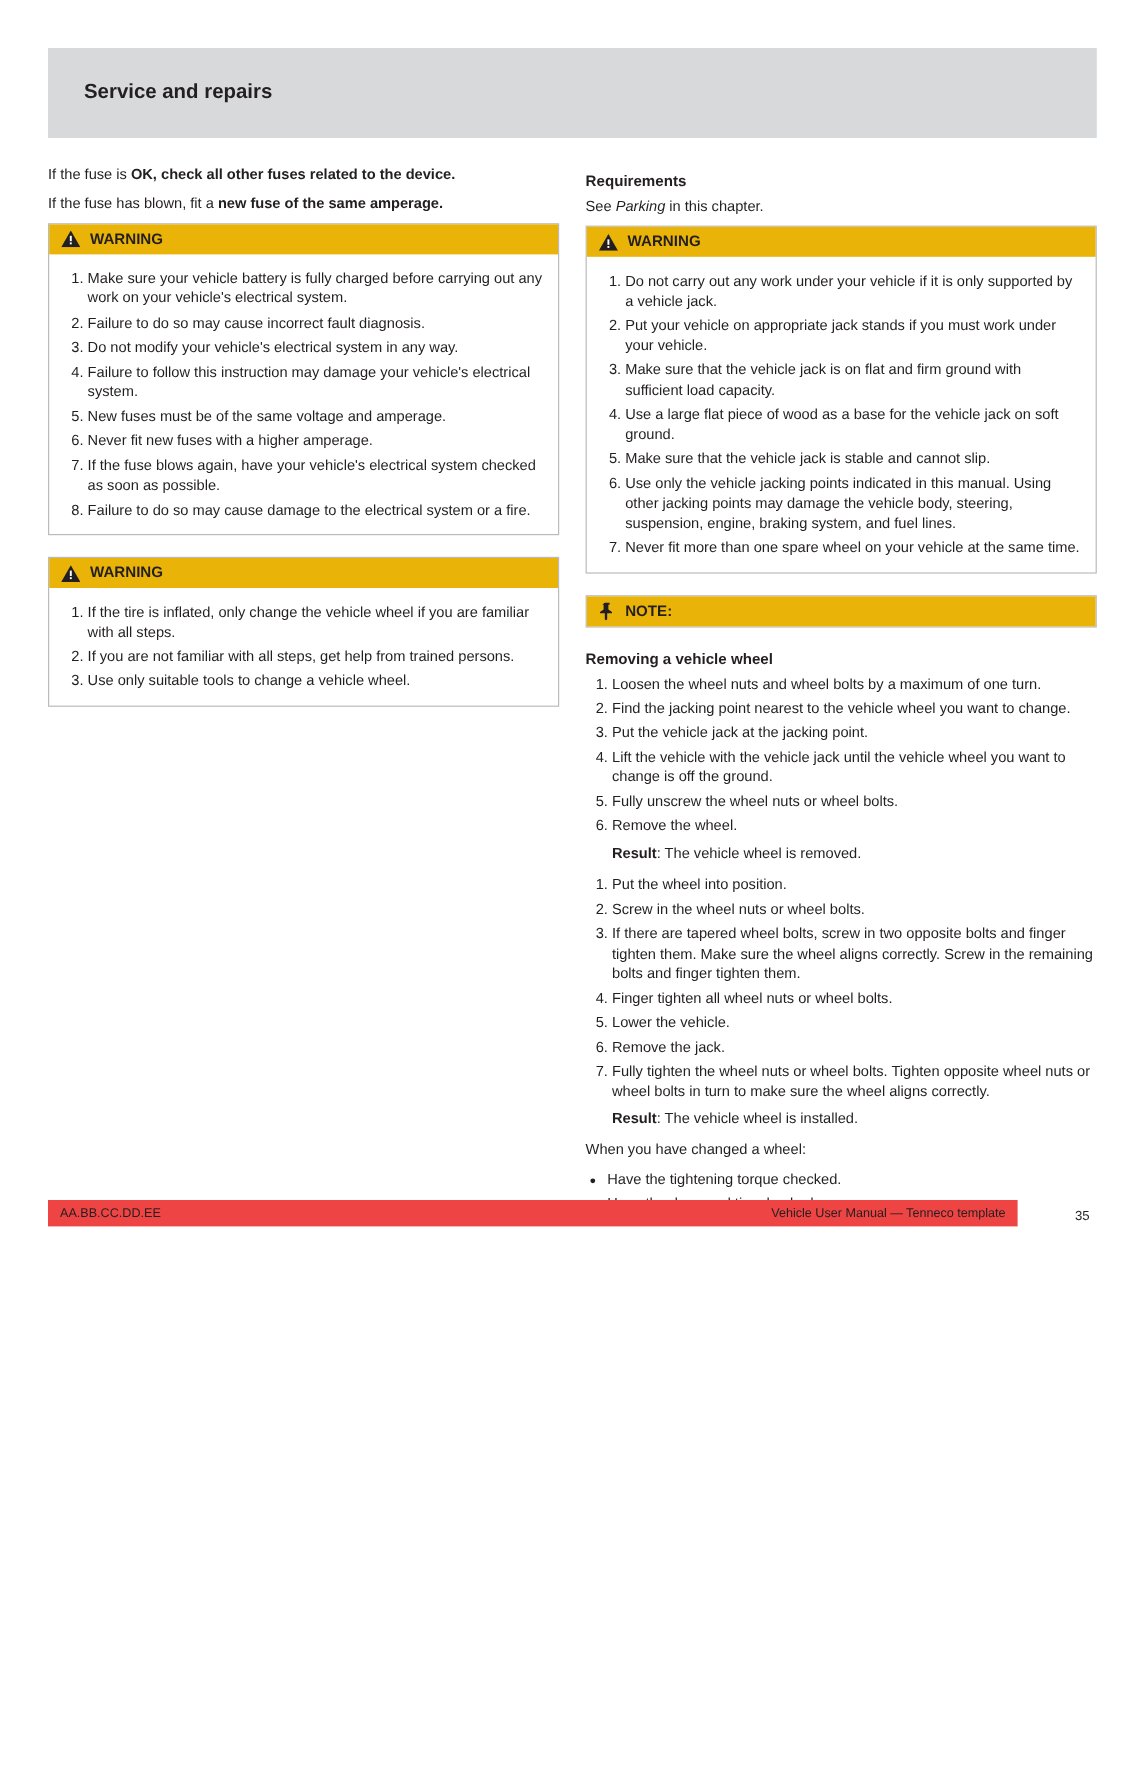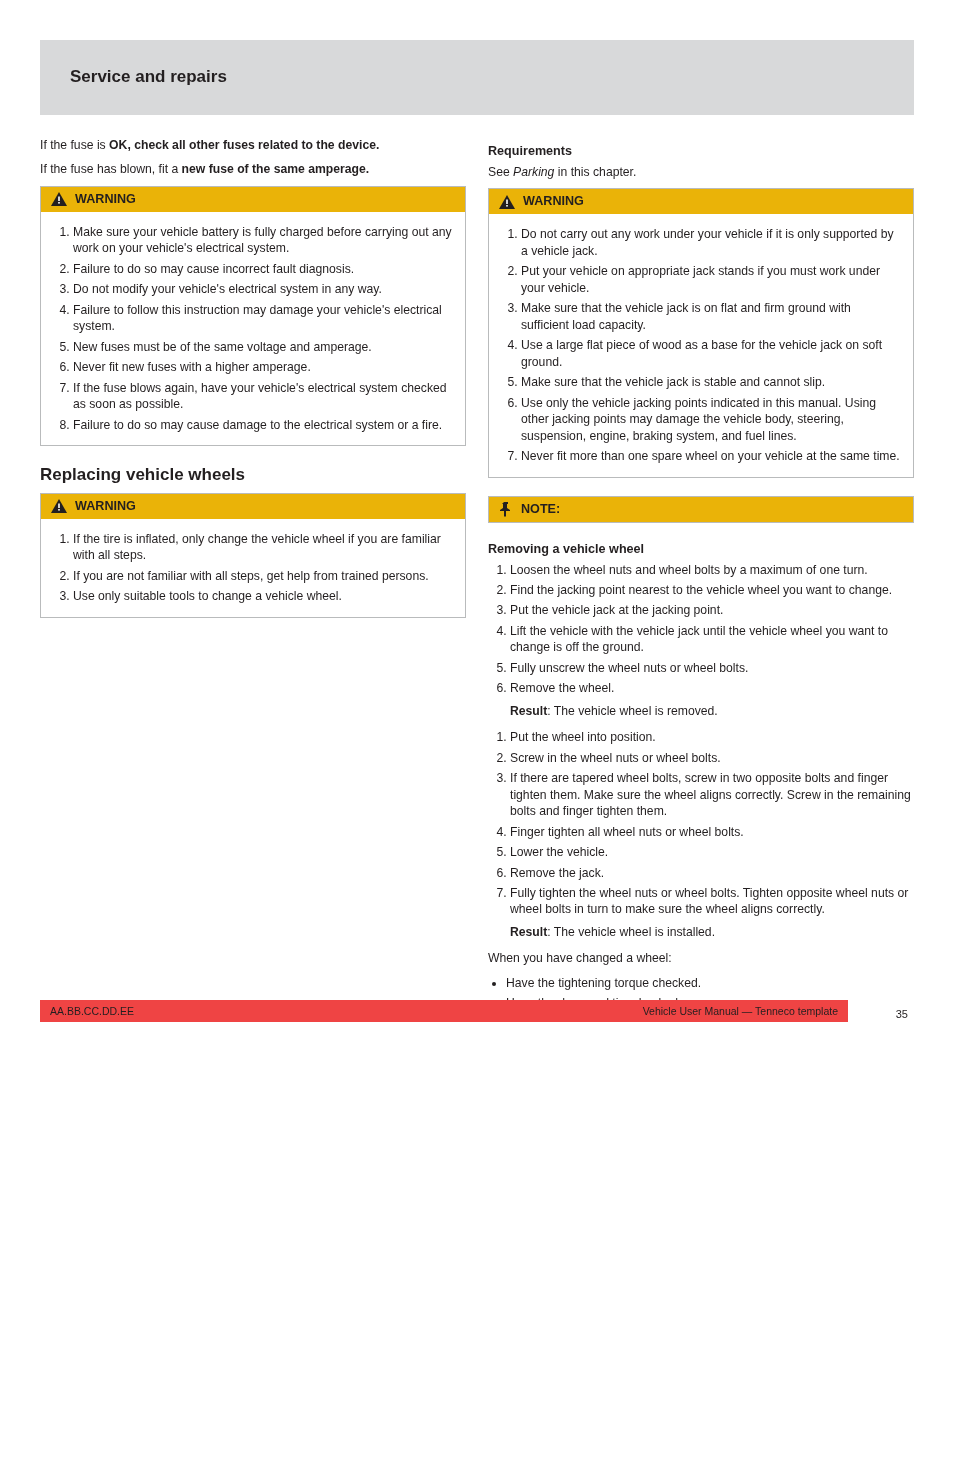--- a/index.html
+++ b/index.html
@@ -58,21 +58,20 @@
             <li>Do not modify your vehicle's electrical system in any way.</li>
             <li>Failure to follow this instruction may damage your vehicle's electrical system.</li>
             <li>New fuses must be of the same voltage and amperage.</li>
             <li>Never fit new fuses with a higher amperage.</li>
             <li>If the fuse blows again, have your vehicle's electrical system checked as soon as possible.</li>
             <li>Failure to do so may cause damage to the electrical system or a fire.</li>
           </ol>
         </div>
       </div>
 
-      <div class="h2">Replacing vehicle wheels</div>
       <div class="box">
         <div class="box-head">
           <span>
             <svg width="16" height="14" viewBox="0 0 16 14">
                 <path d="M8 0 L16 14 L0 14 Z" fill="#231f20"></path>
                 <rect x="7.2" y="4.5" width="1.6" height="4.5" fill="#fff"></rect>
                 <rect x="7.2" y="10" width="1.6" height="1.6" fill="#fff"></rect>
               </svg>
           </span>
           <span>WARNING</span>

